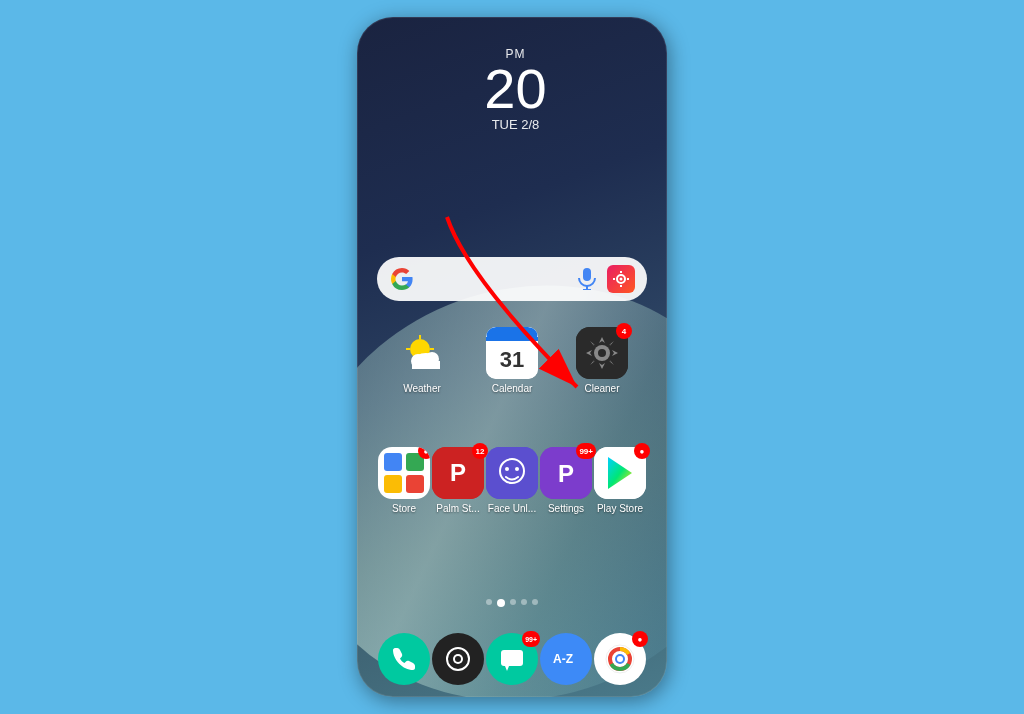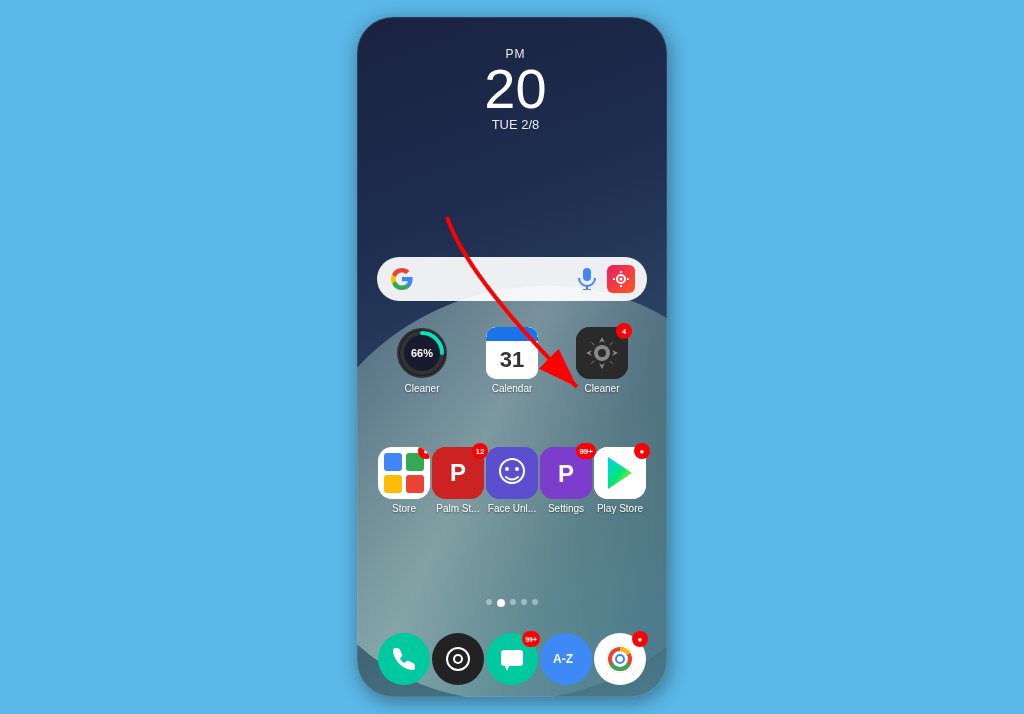--- a/index.html
+++ b/index.html
@@ -280,32 +280,39 @@
         <line x1="8" y1="2" x2="8" y2="0" stroke="white" stroke-width="2"></line>
         <line x1="8" y1="14" x2="8" y2="16" stroke="white" stroke-width="2"></line>
         <line x1="2" y1="8" x2="0" y2="8" stroke="white" stroke-width="2"></line>
         <line x1="14" y1="8" x2="16" y2="8" stroke="white" stroke-width="2"></line>
       </svg>
     </div>
   </div>
 
   <div class="app-row app-row-1">
 
-    <div class="app-item">
-      <div class="app-icon icon-cleaner">
-        <svg width="52" height="52" viewBox="0 0 52 52">
-          <circle cx="26" cy="26" r="24" fill="#1a1a2e" stroke="#333" stroke-width="2"></circle>
-          <circle cx="26" cy="26" r="20" fill="none" stroke="#333" stroke-width="4"></circle>
-          <path d="M26 6 A20 20 0 0 1 46 26" fill="none" stroke="#00e5c0" stroke-width="4" stroke-linecap="round"></path>
-          <text x="26" y="30" text-anchor="middle" fill="white" font-size="11" font-weight="bold">66%</text>
-        </svg>
-      </div>
-      <div class="app-label">Cleaner</div>
-    </div>
-
+
+    <div class="app-item">
+      <div class="app-icon">
+        <svg width="52" height="52" viewBox="0 0 52 52">
+
+          <circle cx="24" cy="22" r="10" fill="#FFD700"></circle>
+          <line x1="24" y1="8" x2="24" y2="12" stroke="#FFD700" stroke-width="2"></line>
+          <line x1="24" y1="32" x2="24" y2="36" stroke="#FFD700" stroke-width="2"></line>
+          <line x1="10" y1="22" x2="14" y2="22" stroke="#FFD700" stroke-width="2"></line>
+          <line x1="34" y1="22" x2="38" y2="22" stroke="#FFD700" stroke-width="2"></line>
+
+          <ellipse cx="30" cy="34" rx="12" ry="8" fill="white"></ellipse>
+          <circle cx="22" cy="34" r="7" fill="white"></circle>
+          <circle cx="36" cy="32" r="7" fill="white"></circle>
+          <rect x="16" y="34" width="28" height="8" fill="white"></rect>
+        </svg>
+      </div>
+      <div class="app-label">Weather</div>
+    </div>
 
     <div class="app-item">
       <div class="app-icon icon-calendar" style="overflow:hidden;">
         <svg width="52" height="52" viewBox="0 0 52 52">
           <rect width="52" height="52" rx="10" fill="white"></rect>
           <rect y="0" width="52" height="14" rx="10" fill="#1a73e8"></rect>
           <rect y="10" width="52" height="4" fill="#1a73e8"></rect>
           <text x="26" y="40" text-anchor="middle" fill="#333" font-size="22" font-weight="bold">31</text>
         </svg>
       </div>

